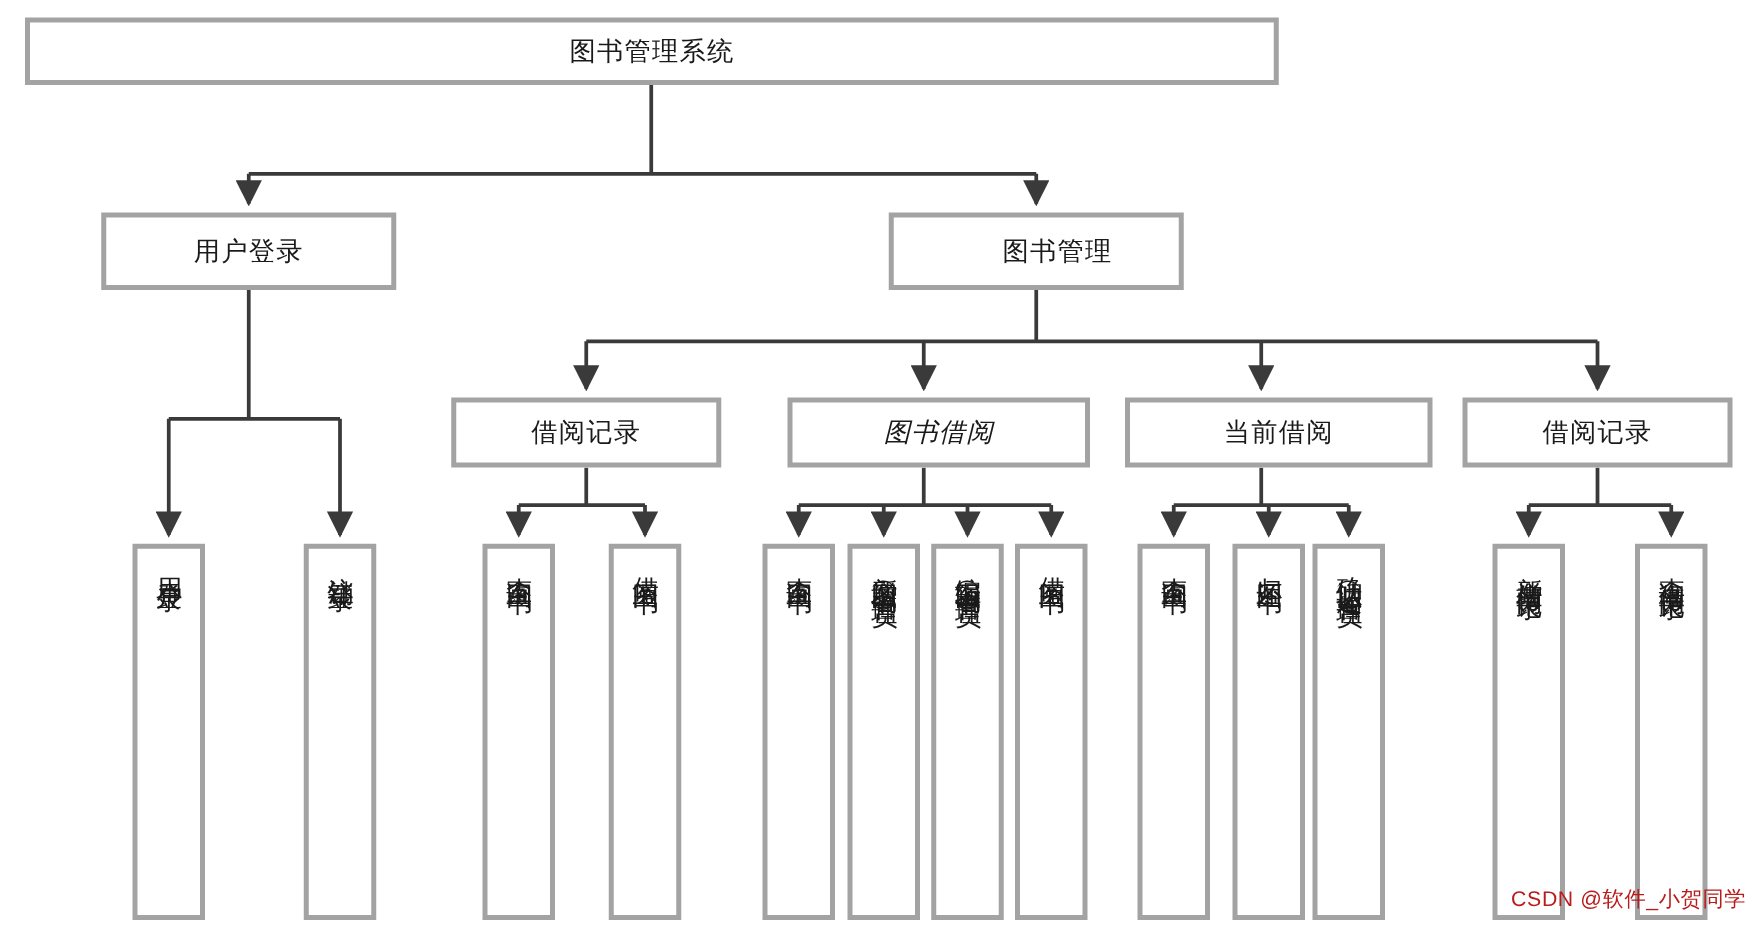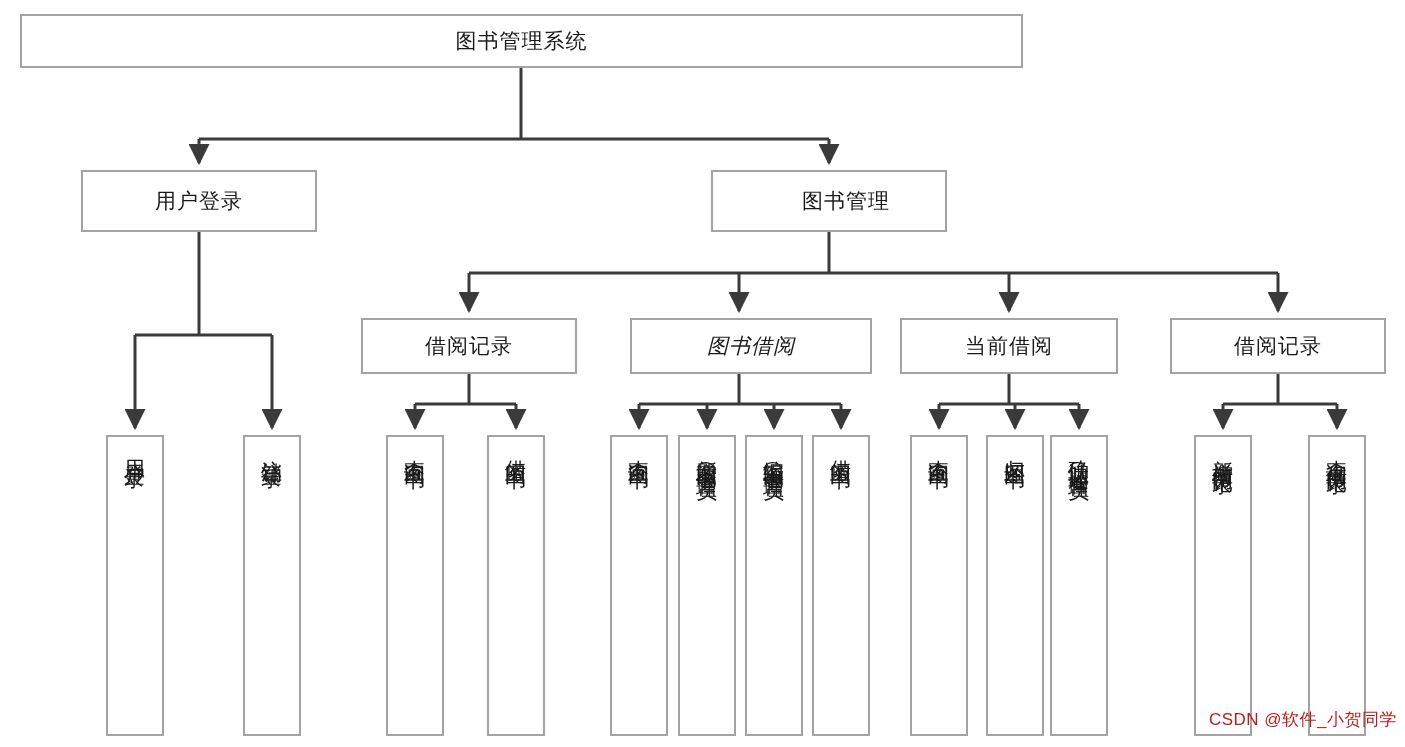--- a/index.html
+++ b/index.html
@@ -21,21 +21,21 @@
     position: absolute;
     left: 0;
     top: 0;
     width: 1405px;
     height: 747px;
     pointer-events: none;
   }
   .node {
     position: absolute;
     box-sizing: border-box;
-    border: 2px solid #a3a3a3;
+    border: 4px solid #a3a3a3;
     background: #ffffff;
     display: flex;
     align-items: center;
     justify-content: center;
     color: #1a1a1a;
   }
   .node.h {
     font-size: 21px;
     letter-spacing: 1px;
   }
@@ -127,21 +127,21 @@
   <div class="node h" style="left: 711px; top: 170px; width: 236px; height: 62px; padding-left: 34px;">
     <span>图书管理</span>
   </div>
 
   <div class="node h" style="left: 361px; top: 318px; width: 216px; height: 56px;">
     <span>借阅记录</span>
   </div>
   <div class="node h" style="left: 630px; top: 318px; width: 242px; height: 56px; font-style: italic;">
     <span>图书借阅</span>
   </div>
-  <div class="node h" style="left: 900px; top: 318px; width: 218px; height: 56px;">
+  <div class="node h" style="left: 900px; top: 318px; width: 246px; height: 56px;">
     <span>当前借阅</span>
   </div>
   <div class="node h" style="left: 1170px; top: 318px; width: 216px; height: 56px;">
     <span>借阅记录</span>
   </div>
 
   <div class="node v" style="left: 106px; top: 435px; width: 58px; height: 301px;">
     <span class="vtext">用户登录</span>
   </div>
   <div class="node v" style="left: 243px; top: 435px; width: 58px; height: 301px;">

